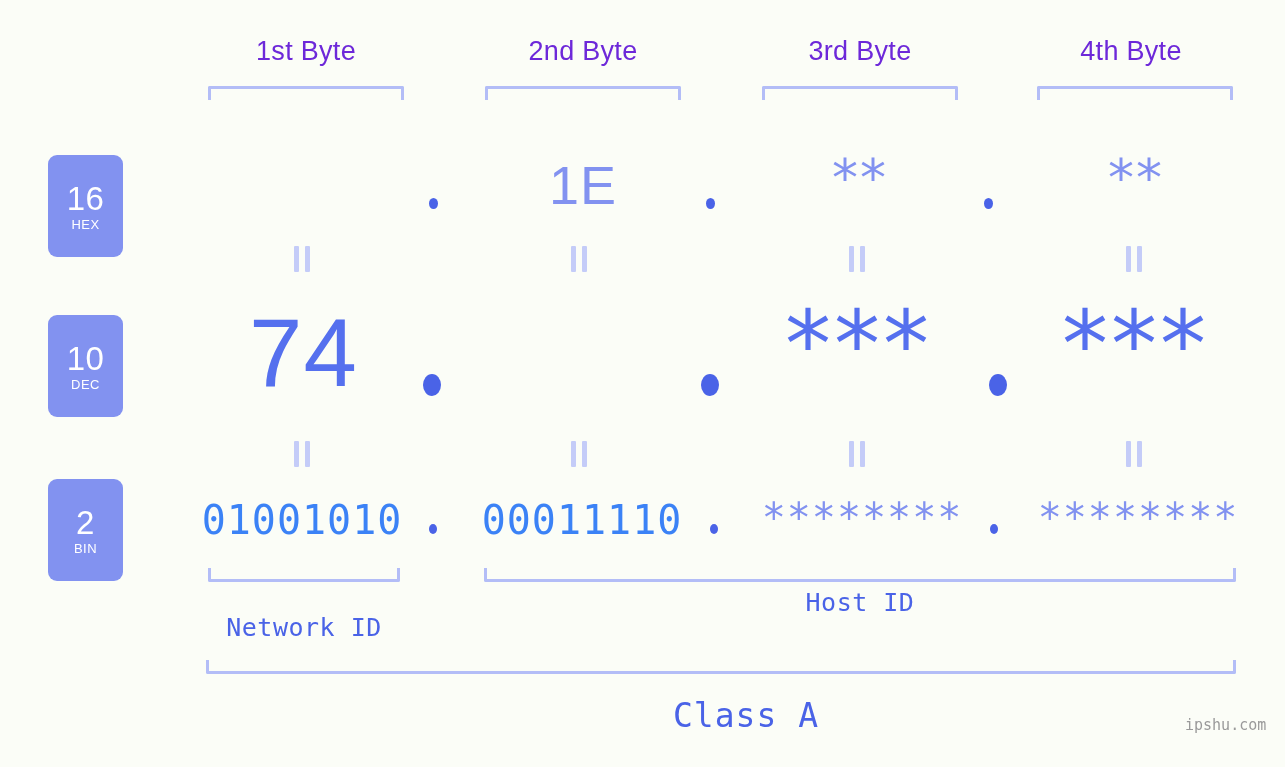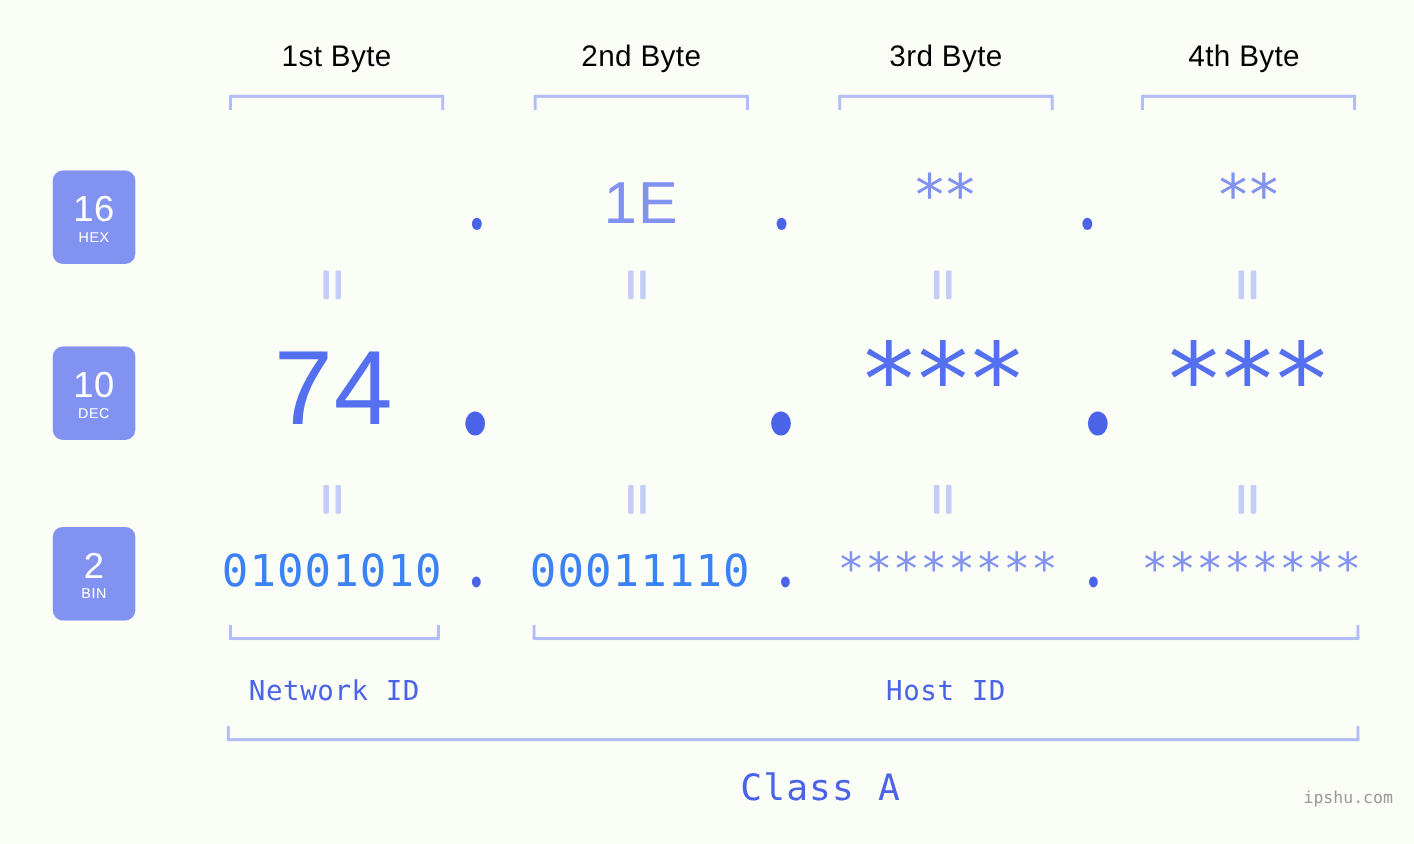--- a/index.html
+++ b/index.html
@@ -20,21 +20,21 @@
     inset: 0;
   }
 
   
   .abs { position: absolute; }
 
   
   .byte-title {
     font-family: "Liberation Sans", sans-serif;
     font-size: 27px;
-    color: #000000;
+    color: #6d28d9;
     text-align: center;
     letter-spacing: 0.3px;
     white-space: nowrap;
   }
 
   
   .bracket-top {
     border-top: 3px solid #b3bdf7;
     border-left: 3px solid #b3bdf7;
     border-right: 3px solid #b3bdf7;
@@ -47,21 +47,21 @@
     border-left: 3px solid #b3bdf7;
     border-right: 3px solid #b3bdf7;
     height: 14px;
     box-sizing: border-box;
     border-radius: 0 0 2px 2px;
   }
 
   
   .base-badge {
     width: 75px;
-    height: 85px;
+    height: 102px;
     background: #8292f0;
     border-radius: 9px;
     color: #ffffff;
     display: flex;
     flex-direction: column;
     align-items: center;
     justify-content: center;
     line-height: 1;
     box-sizing: border-box;
   }
@@ -264,20 +264,20 @@
 
   <div class="abs val bin-star" style="left:740px; top:498px; width:244px;">********</div>
   <div class="abs dot dot-xs" style="left:990px; top:524px;"></div>
 
   <div class="abs val bin-star" style="left:1016px; top:498px; width:244px;">********</div>
 
   <div class="abs bracket-bottom" style="left:208px; top:568px; width:192px;"></div>
   <div class="abs bracket-bottom" style="left:484px; top:568px; width:752px;"></div>
 
   <div class="abs id-label" style="left:204px; top:613px; width:200px;">Network ID</div>
-  <div class="abs id-label" style="left:760px; top:613px; width:200px;">Host ID</div>
+  <div class="abs id-label" style="left:760px; top:588px; width:200px;">Host ID</div>
 
   <div class="abs bracket-bottom" style="left:206px; top:660px; width:1030px;"></div>
   <div class="abs class-label" style="left:546px; top:696px; width:400px;">Class A</div>
 
   <div class="abs watermark" style="left:1185px; top:716px;">ipshu.com</div>
 
 </div>
 
 </body></html>

